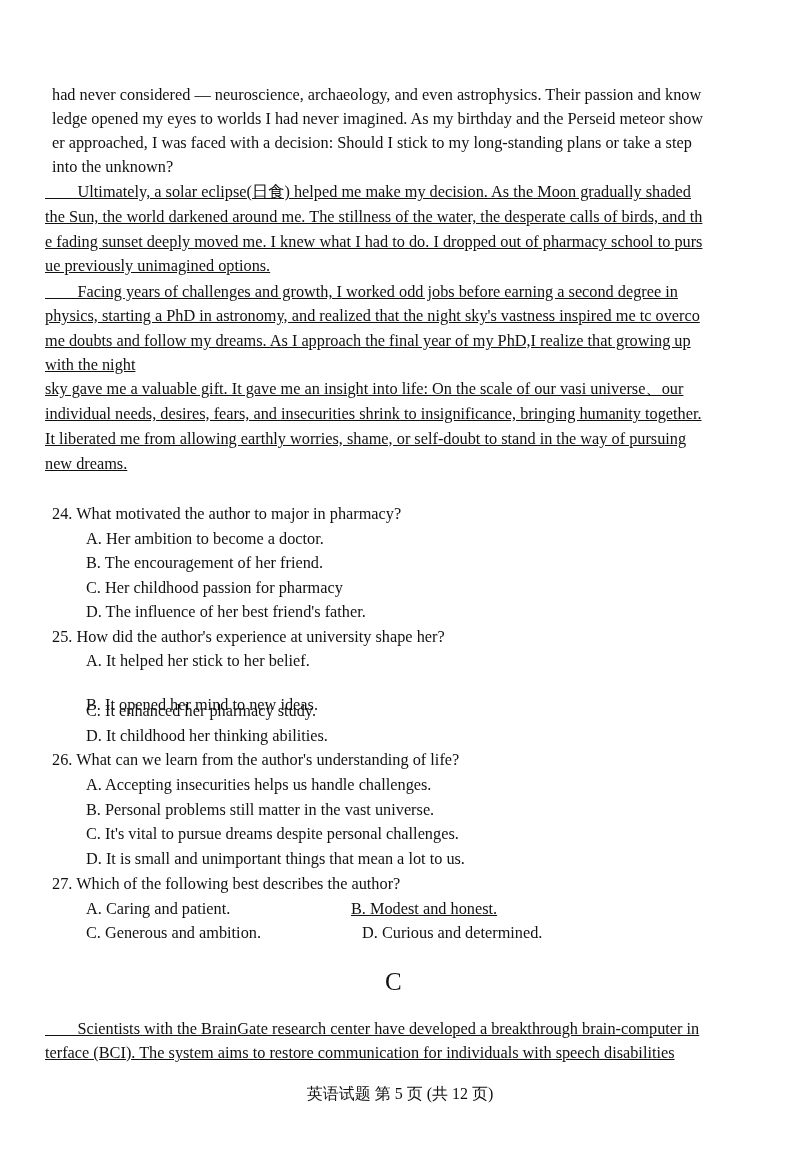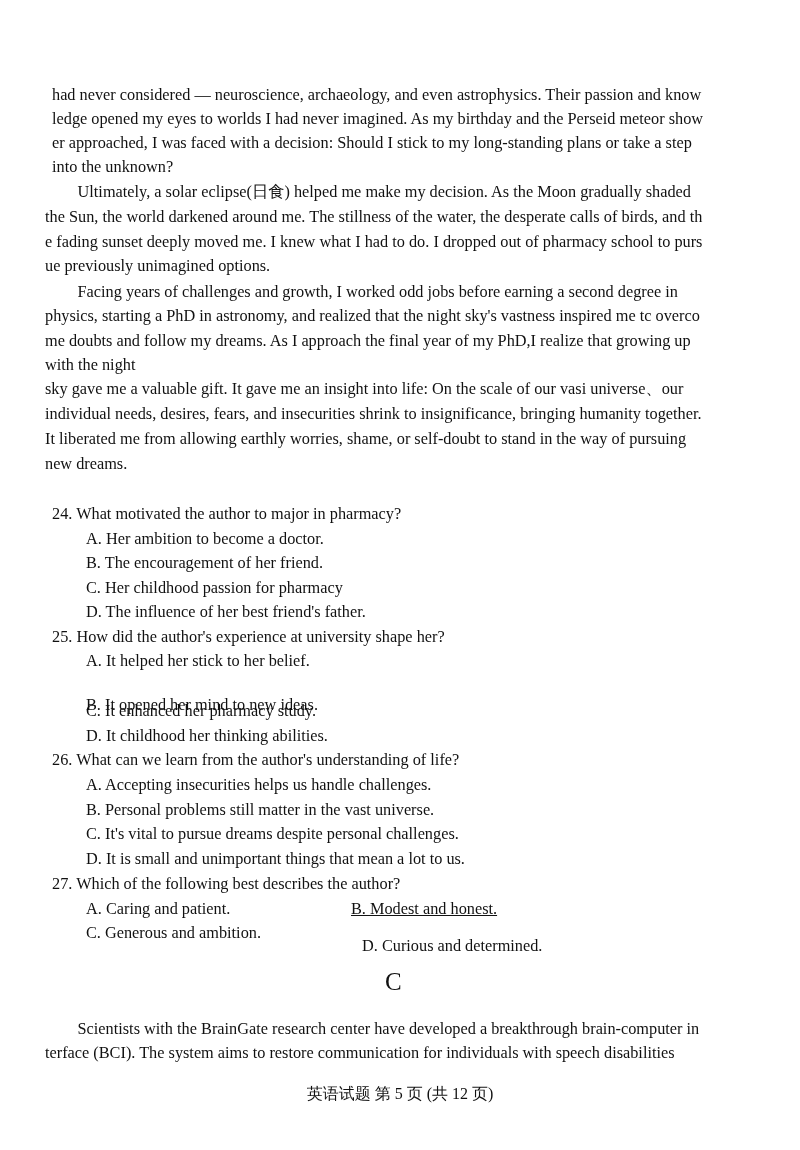--- a/index.html
+++ b/index.html
@@ -3,25 +3,25 @@
 <meta charset="utf-8">
 <style>
   html, body { margin: 0; padding: 0; background: #ffffff; }
   body {
     width: 800px; height: 1150px; position: relative; overflow: hidden;
     font-family: "Liberation Serif", "DejaVu Serif", serif;
     color: #111111; font-size: 16.3px;
   }
   .line { position: absolute; white-space: pre; line-height: 22px; }
   .para1 { left: 52px; }
-  .full { left: 45px; }
+  .full { left: 45px; text-decoration: underline; }
   .q { left: 52px; text-align: center; }
   .opt { left: 86px; }
   .optB { left: 351px; text-decoration: underline; }
-  .optD { left: 362px; margin-top: 13px; }
+  .optD { left: 362px; }
   .section-letter { position: absolute; left: 385px; top: 966px; font-size: 25px; line-height: 32px; }
   .footer { position: absolute; left: 0; width: 800px; text-align: center; top: 1083px; font-size: 16px; line-height: 22px; }
 </style>
 </head>
 <body>
 
 <div>
   <div class="line para1" style="top:84px">had never considered — neuroscience, archaeology, and even astrophysics. Their passion and know</div>
   <div class="line para1" style="top:108px">ledge opened my eyes to worlds I had never imagined. As my birthday and the Perseid meteor show</div>
   <div class="line para1" style="top:132px">er approached, I was faced with a decision: Should I stick to my long-standing plans or take a step</div>

